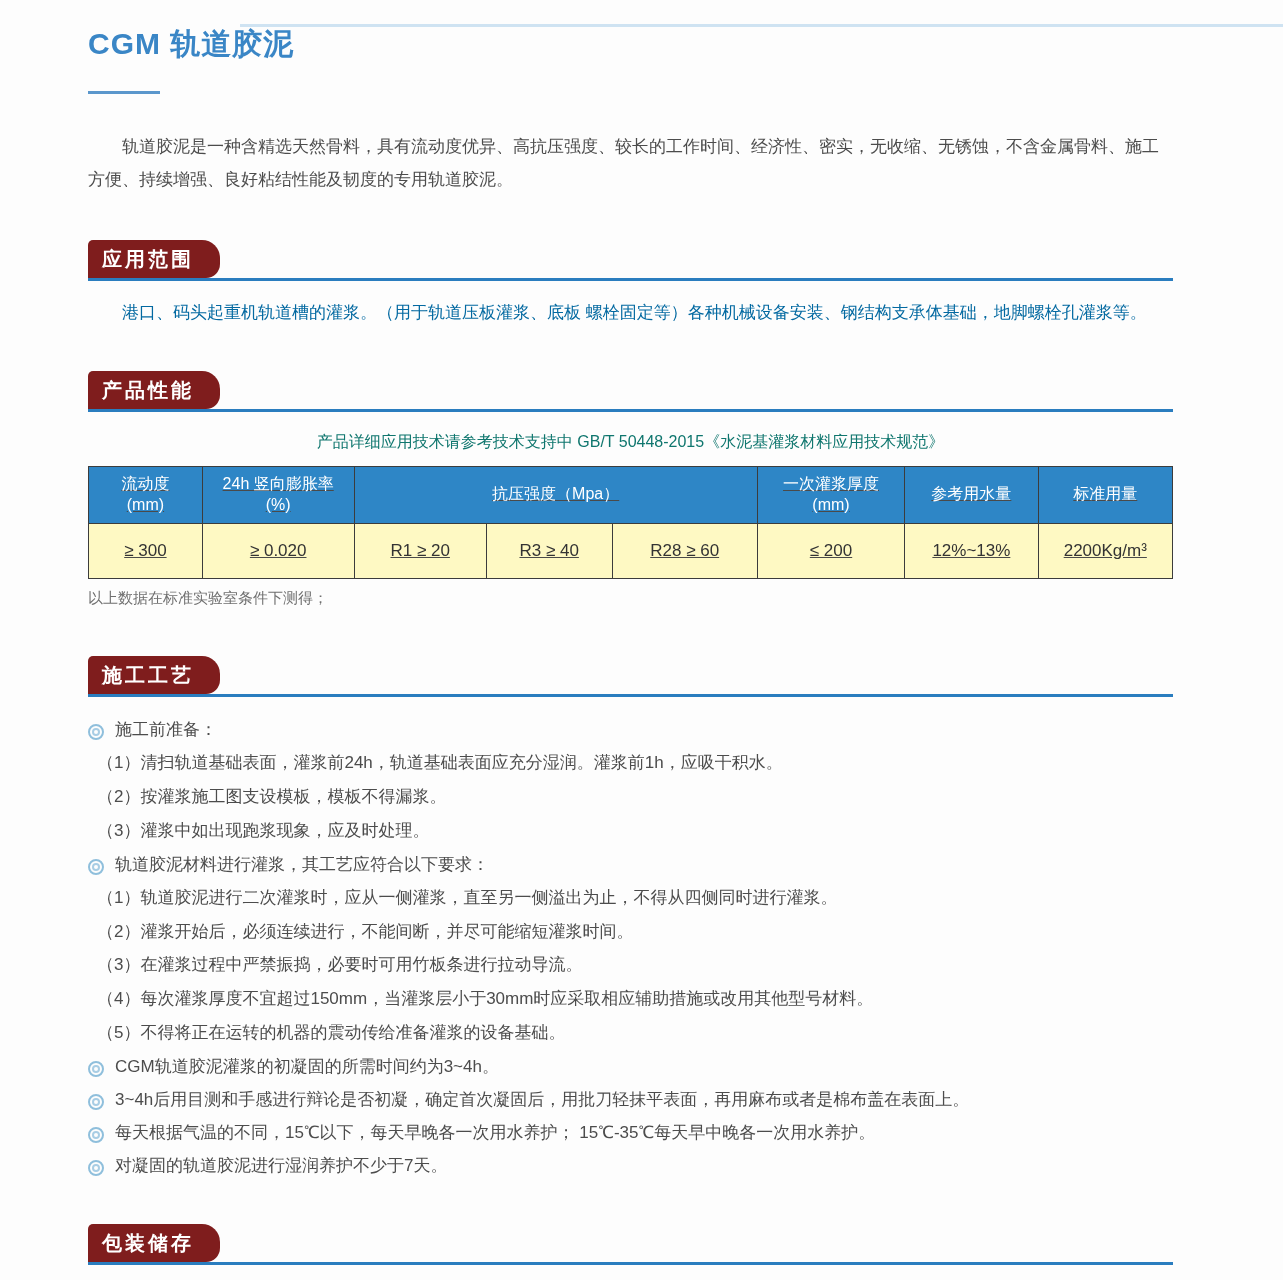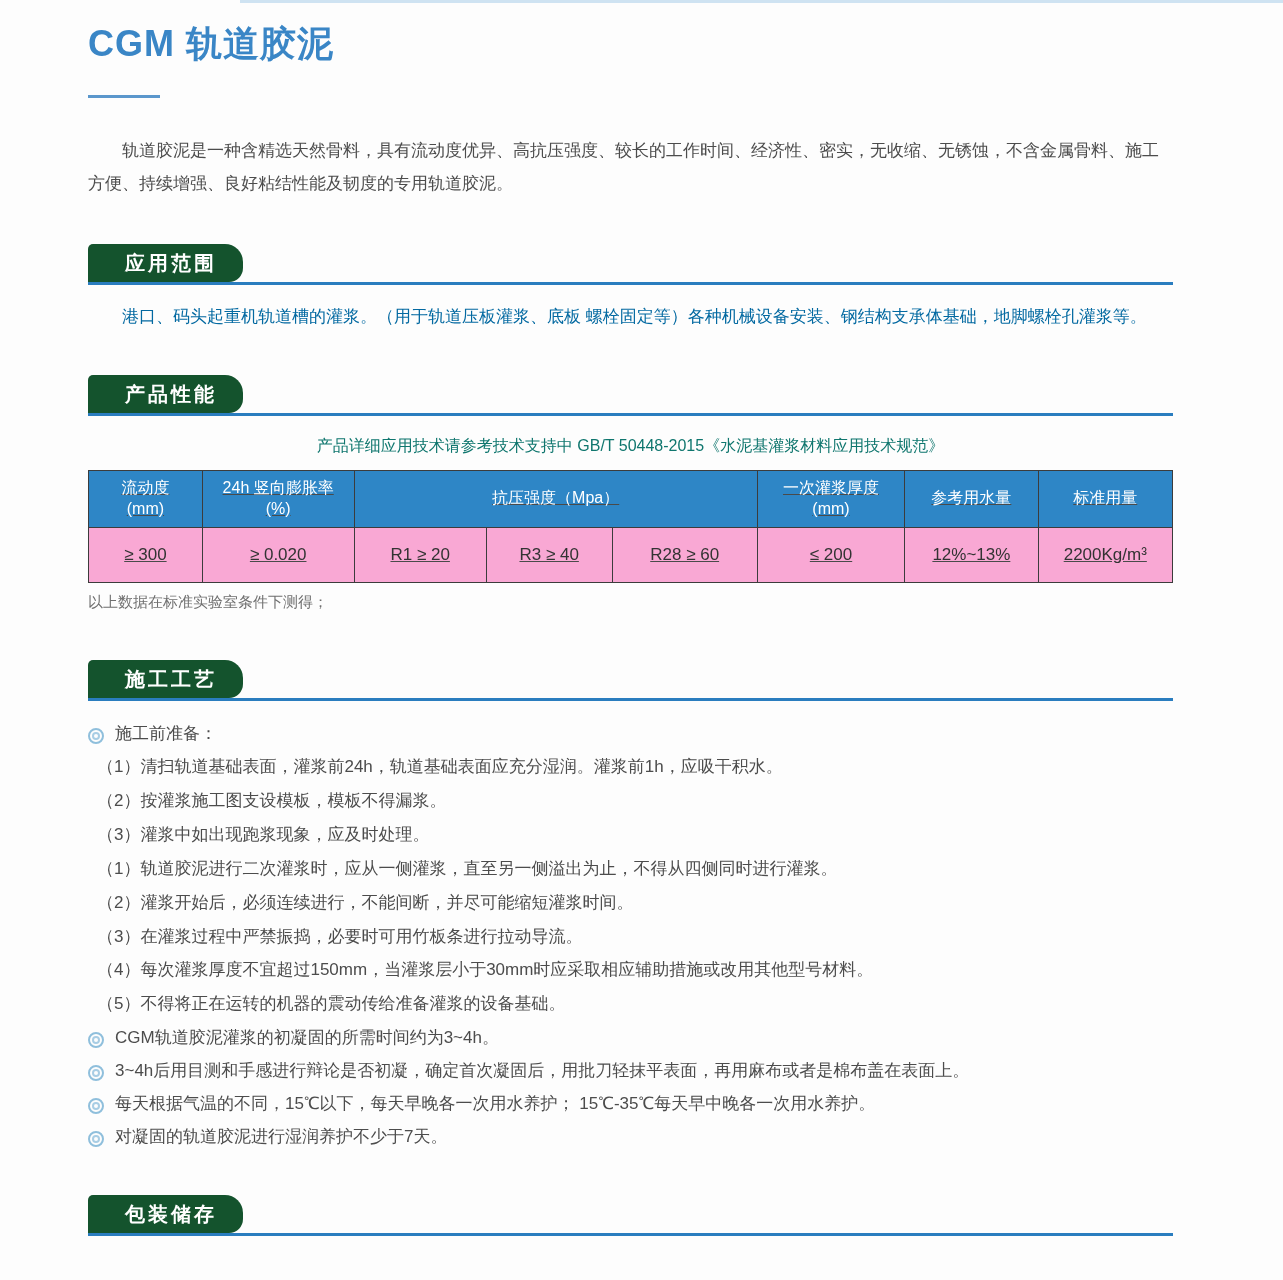--- a/index.html
+++ b/index.html
@@ -7,35 +7,35 @@
     width:1283px;height:1280px;
     background:#fdfdfd;
     font-family:"Liberation Sans", sans-serif;
     color:#4a4a4a;
     overflow:hidden;
   }
   .page{padding:0 110px 0 88px;position:relative;}
   .top-hairline{position:absolute;top:0;left:240px;right:0;height:3px;background:#cfe3f2;}
 
   .title{
-    color:#3a86c6;font-size:36px;font-weight:bold;
-    padding-top:20px;letter-spacing:1px;
+    color:#3a86c6;font-size:30px;font-weight:bold;
+    letter-spacing:1px;margin-top:24px;
   }
   .title-rule{width:72px;height:3px;background:#5b97cc;margin-top:26px;}
 
   .intro{
     margin-top:36px;font-size:17px;line-height:1.95;
     text-indent:2em;color:#4c4c4c;
   }
 
   .section-header{border-bottom:3px solid #2a7dbf;line-height:0;}
   .badge{
-    display:inline-block;background:#14532d;color:#ffffff;
+    display:inline-block;background:#7f1d1d;color:#ffffff;
     font-size:20px;font-weight:bold;letter-spacing:3px;
-    padding:9px 26px 9px 37px;line-height:20px;
+    padding:9px 26px 9px 14px;line-height:20px;
     border-radius:5px 18px 14px 0;
     vertical-align:bottom;
   }
 
   .section-body{
     margin-top:17px;font-size:17px;line-height:1.8;
     text-indent:2em;color:#0369a1;
   }
 
   .mt-app{margin-top:44px;}
@@ -53,21 +53,21 @@
     text-decoration:underline;
   }
   table.spec th, table.spec td{
     border:1px solid #3c3c3c;text-align:center;vertical-align:middle;
   }
   table.spec th{
     background:#2e86c6;color:#ffffff;font-weight:normal;
     font-size:16px;height:52px;line-height:1.3;padding:2px 4px;
   }
   table.spec td{
-    background:#f9a8d4;color:#333333;font-size:17px;height:50px;padding:2px 4px;
+    background:#fef9c3;color:#333333;font-size:17px;height:50px;padding:2px 4px;
   }
   .col-1{width:10.5%;} .col-2{width:14%;} .col-3{width:12.2%;}
   .col-4{width:11.6%;} .col-5{width:13.4%;} .col-6{width:13.6%;}
   .col-7{width:12.3%;} .col-8{width:12.4%;}
 
   .table-footnote{margin-top:10px;font-size:15px;color:#6f6f6f;font-family:Liberation Serif, serif;}
 
   .list{margin-top:22px;}
   .li{
     display:flex;align-items:center;
@@ -166,20 +166,24 @@
     </div>
     <div class="li sub">
       <span class="txt">（1）清扫轨道基础表面，灌浆前24h，轨道基础表面应充分湿润。灌浆前1h，应吸干积水。</span>
     </div>
     <div class="li sub">
       <span class="txt">（2）按灌浆施工图支设模板，模板不得漏浆。</span>
     </div>
     <div class="li sub">
       <span class="txt">（3）灌浆中如出现跑浆现象，应及时处理。</span>
     </div>
+    <div class="li">
+      <span class="bullet-icon"></span>
+      <span class="txt">轨道胶泥材料进行灌浆，其工艺应符合以下要求：</span>
+    </div>
     <div class="li sub">
       <span class="txt">（1）轨道胶泥进行二次灌浆时，应从一侧灌浆，直至另一侧溢出为止，不得从四侧同时进行灌浆。</span>
     </div>
     <div class="li sub">
       <span class="txt">（2）灌浆开始后，必须连续进行，不能间断，并尽可能缩短灌浆时间。</span>
     </div>
     <div class="li sub">
       <span class="txt">（3）在灌浆过程中严禁振捣，必要时可用竹板条进行拉动导流。</span>
     </div>
     <div class="li sub">

